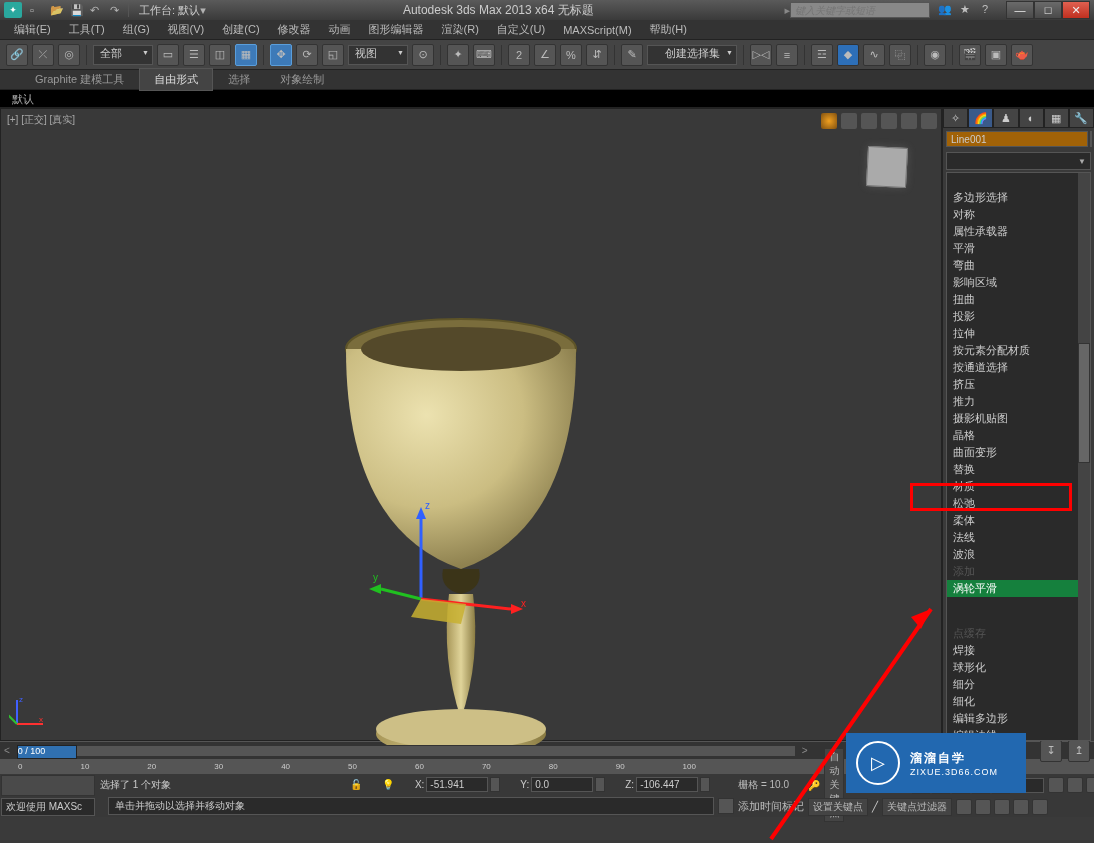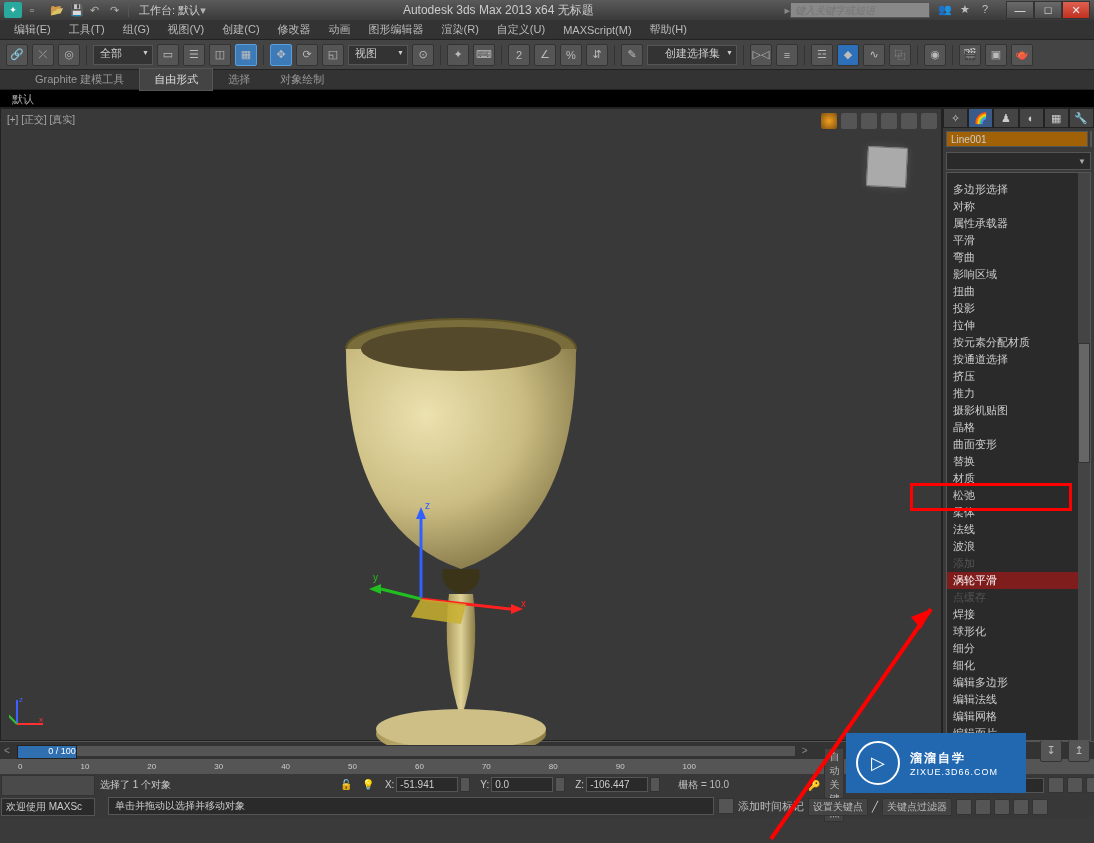--- a/index.html
+++ b/index.html
@@ -56,42 +56,42 @@
 
 .cmd-panel { width: 152px; background: #3a3a3a; border-left: 1px solid #222; display: flex; flex-direction: column; }
 .cmd-tabs { height: 20px; display: flex; background: #333; }
 .cmd-tab { flex: 1; height: 20px; display: flex; align-items: center; justify-content: center; border: 1px solid #222; background: #444; }
 .cmd-name { display: flex; gap: 2px; padding: 3px; }
 .cmd-name input { flex: 1; height: 16px; background: #a16207; border: 1px solid #555; color: #ccc; font-size: 10px; padding: 0 4px; }
 .cmd-name .color-swatch { width: 16px; height: 16px; background: #d4a040; border: 1px solid #555; }
 .mod-dd { margin: 2px 3px; height: 18px; background: #2a2a2a; border: 1px solid #555; display: flex; align-items: center; justify-content: flex-end; padding: 0 4px; }
 .mod-dd::after { content: "▼"; font-size: 8px; color: #aaa; }
 .mod-list { flex: 1; overflow-y: auto; background: #2a2a2a; margin: 0 3px; border: 1px solid #555; position: relative; }
-.mod-list-inner { position: absolute; left:0; right:12px; top:8px; }
+.mod-list-inner { position: absolute; left:0; right:12px; top:16px; }
 .mod-item { padding: 1px 6px; font-size: 11px; color: #ccc; white-space: nowrap; cursor: default; }
-.mod-item.selected { background: #7f1d1d; color: #fff; }
+.mod-item.selected { background: #15803d; color: #fff; }
 .mod-scrollbar { position: absolute; right: 0; top: 0; bottom: 0; width: 12px; background: #444; }
 .mod-sthumb { position: absolute; right: 0; top: 30%; width: 12px; height: 120px; background: #666; border: 1px solid #333; }
 
 
 .red-box { position: absolute; border: 3px solid #ff0000; pointer-events: none; }
 
 
 .timeline-row { height: 18px; background: #333; display: flex; align-items: center; border-top: 1px solid #555; padding: 0 4px; gap: 6px; }
 .tl-arrow { color: #888; font-size: 10px; }
 .tl-track { flex: 0 0 780px; height: 12px; background: #555; position: relative; border: 1px solid #333; }
-.tl-thumb { position: absolute; left: 0; top: -1px; width: 60px; height: 14px; background: #3070b0; border: 1px solid #222; font-size: 9px; color: #fff; text-align: right; }
+.tl-thumb { position: absolute; left: 0; top: -1px; width: 60px; height: 14px; background: #3070b0; border: 1px solid #222; font-size: 9px; color: #fff; text-align: left; }
 
 
 .coords-bar { height: 44px; background: #383838; border-top: 1px solid #555; display: flex; }
 .coords-left { width: 96px; display: flex; flex-direction: column; }
 .blank-strip { height:22px; background:#4a4a4a; border:1px solid #333; margin:1px; }
 .welcome-box { height: 18px; background: #2a2a2a; border: 1px solid #555; margin: 1px; font-size: 10px; color: #ccc; padding: 1px 4px; white-space: nowrap; overflow:hidden; }
 .coords-mid { flex: 1; display: flex; flex-direction: column; }
-.status-row { height: 22px; display: flex; align-items: center; gap: 10px; padding: 0 4px; font-size: 10px; }
+.status-row { height: 22px; display: flex; align-items: center; gap: 20px; padding: 0 4px; font-size: 10px; }
 .coord-field { display: flex; align-items: center; gap: 2px; }
 .coord-input { width: 62px; height: 15px; background: #2a2a2a; border: 1px solid #555; color: #ccc; font-size: 10px; padding: 0 3px; }
 .spinner { width: 10px; height: 15px; background: #555; border: 1px solid #333; display: flex; flex-direction: column; }
 .spinner::before, .spinner::after { content: ""; flex: 1; }
 .grid-label { margin-left: 8px; color: #bbb; }
 .status-right { width: 290px; display: flex; flex-direction: column; font-size: 10px; }
 .sr-row { height: 22px; display: flex; align-items: center; gap: 4px; padding: 0 4px; }
 .sr-btn { padding: 1px 4px; background: #444; border: 1px solid #333; color: #bbb; font-size: 10px; }
 .sr-dd { width: 60px; height: 15px; background: #2a2a2a; border: 1px solid #555; font-size: 10px; padding: 0 3px; }
 .sr-icons { display: flex; gap: 3px; }
@@ -311,21 +311,21 @@
           <div class="mod-item">晶格</div>
           <div class="mod-item">曲面变形</div>
           <div class="mod-item">替换</div>
           <div class="mod-item">材质</div>
           <div class="mod-item">松弛</div>
           <div class="mod-item">柔体</div>
           <div class="mod-item">法线</div>
           <div class="mod-item">波浪</div>
           <div class="mod-item" style="color: rgb(85, 85, 85);">添加</div>
           <div class="mod-item selected">涡轮平滑</div>
-          <div class="mod-item" style="color: rgb(85, 85, 85);">点缓存</div>
+          <div class="mod-item" style="color: rgb(85, 85, 85); margin-top: 28px;">点缓存</div>
           <div class="mod-item">焊接</div>
           <div class="mod-item">球形化</div>
           <div class="mod-item">细分</div>
           <div class="mod-item">细化</div>
           <div class="mod-item">编辑多边形</div>
           <div class="mod-item">编辑法线</div>
           <div class="mod-item">编辑网格</div>
           <div class="mod-item">编辑面片</div>
           <div class="mod-item">网格平滑</div>
         </div>

